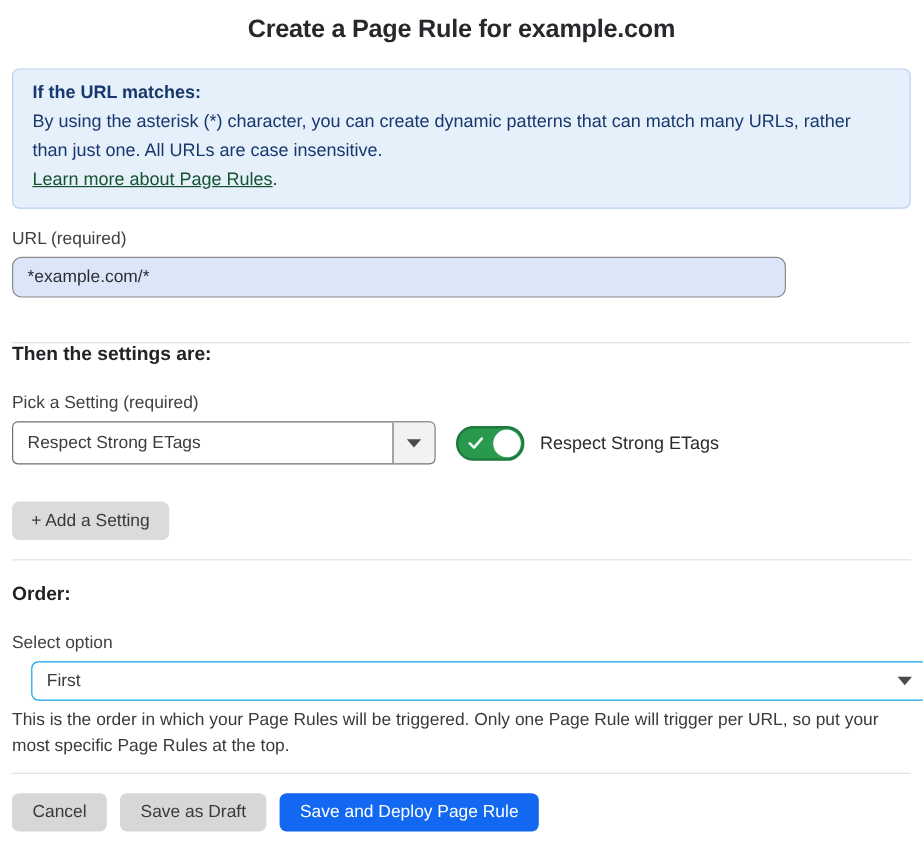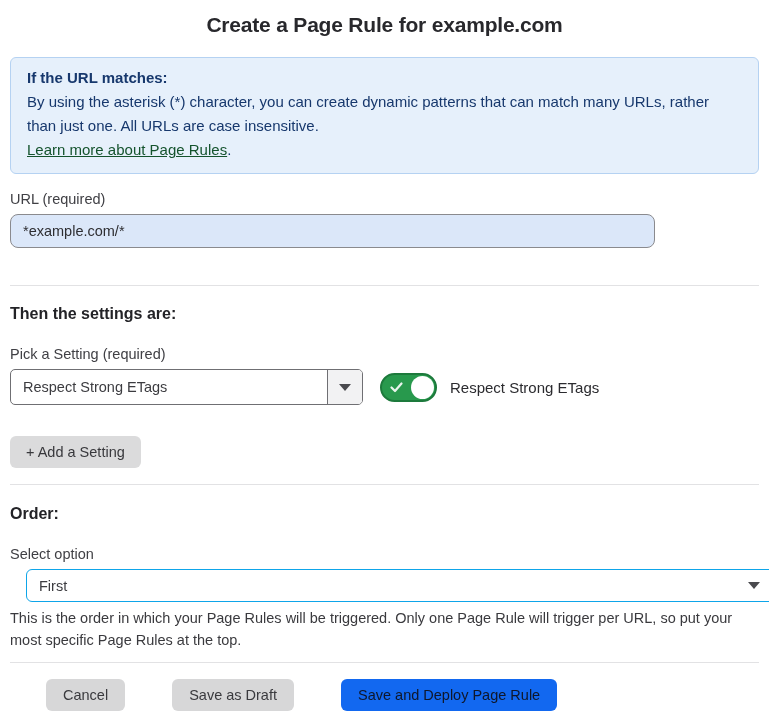--- a/index.html
+++ b/index.html
@@ -48,21 +48,21 @@
     font-family: "Liberation Sans", "DejaVu Sans", sans-serif;
     outline: none; display: block;
   }
 
   .divider {
     margin-top: 37px;
     border: none; border-top: 1px solid #e2e2e4; height: 0;
   }
 
   .section-heading {
-    margin-top: 19px;
+    margin-top: 1px;
     font-size: 16px; font-weight: 700; color: #232327; line-height: 18px;
   }
   .field-label-2 { margin-top: 23px; font-size: 14.5px; color: #404045; line-height: 16px; }
 
   .setting-row { margin-top: 7px; display: flex; align-items: center; }
 
   .setting-dropdown {
     width: 353px; height: 36px;
     border: 1px solid #6f6f73; border-radius: 5px;
     background: #ffffff;
@@ -134,24 +134,24 @@
   }
 
   .divider-3 { margin-top: 11px; border: none; border-top: 1px solid #e2e2e4; }
 
   .footer { margin-top: 16px; display: flex; align-items: center; gap: 11px; }
   .btn {
     height: 32px; padding: 0 17px;
     border: none; border-radius: 6px;
     font-size: 14.5px;
     font-family: "Liberation Sans", "DejaVu Sans", sans-serif;
-    cursor: pointer; display: inline-flex; align-items: center; justify-content: center; margin-left: 36px;
+    cursor: pointer; display: inline-flex; align-items: center; justify-content: center;
   }
   .btn-gray { background: #d7d7d8; color: #3a3a3e; }
-  .btn-primary { background: #1268f0; color: #0f172a; }
+  .btn-primary { background: #1268f0; color: #ffffff; }
 </style>
 </head>
 <body>
 
 <div class="container">
 
   <h1 class="page-title">Create a Page Rule for example.com</h1>
 
   <div class="info-box">
     <div class="info-heading">If the URL matches:</div>

